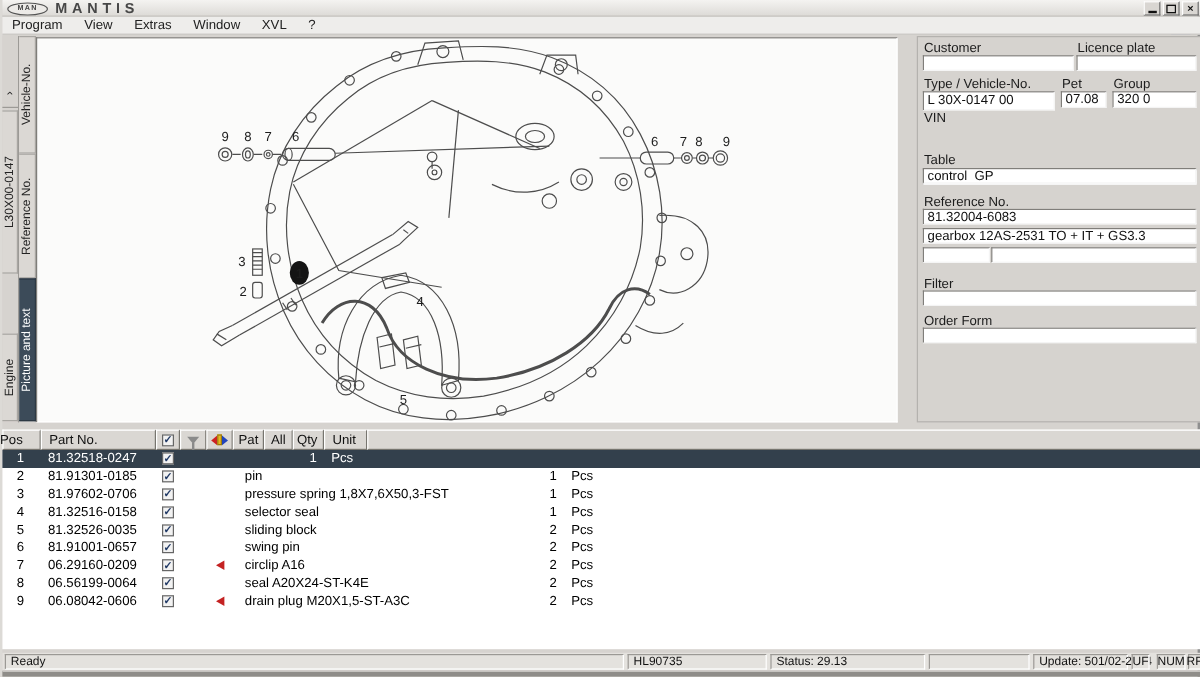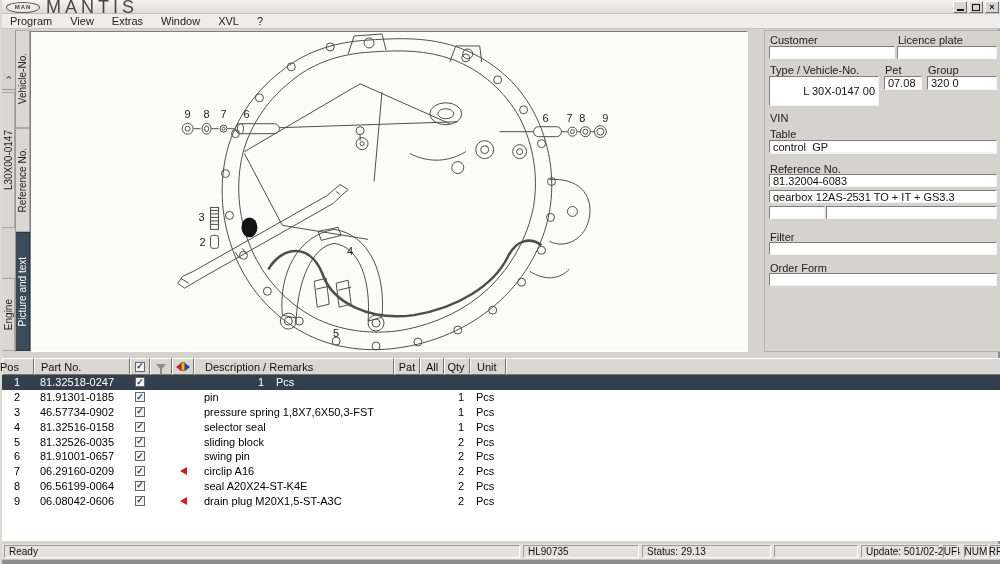--- a/index.html
+++ b/index.html
@@ -6,21 +6,21 @@
   html,body { width:1000px; height:564px; }
   body { font-family:"Liberation Sans", sans-serif; background:#d6d3cf; overflow:hidden; }
   .app { position:relative; width:1000px; height:564px; background:#d6d3cf; border-left:2px solid #dcdad6; border-right:2px solid #8f8f8f; }
 
   
   .titlebar { position:absolute; left:0; top:0; width:1000px; height:14px;
     background:linear-gradient(#f4f3f1,#dddbd7); border-bottom:1px solid #c2c0bc; }
   .brand { position:absolute; left:4px; top:0; height:14px; display:flex; align-items:center; gap:6px; }
   .badge-oval { width:34px; height:11px; border:1.5px solid #555; border-radius:50%;
     display:flex; align-items:center; justify-content:center; font-size:6px; font-weight:bold; color:#444; letter-spacing:1px; background:#eceae7; }
-  .brand-text { font-size:18px; font-weight:normal; letter-spacing:4px; color:#474747; line-height:14px; }
+  .brand-text { font-size:12px; font-weight:bold; letter-spacing:4px; color:#474747; line-height:14px; }
   .win-controls { position:absolute; right:3px; top:1px; display:flex; gap:2px; }
   .wbtn { width:14px; height:12px; background:#d9d6d2; border:1px solid; border-color:#fff #6f6f6f #6f6f6f #fff;
     display:flex; align-items:center; justify-content:center; font-size:9px; font-weight:bold; color:#111; cursor:default; }
   .glyph-min { display:block; width:7px; height:2px; background:#111; margin-top:6px; }
   .glyph-restore { position:relative; width:8px; height:7px; }
   .glyph-restore::before { content:""; position:absolute; right:0; top:0; width:6px; height:5px; border:1px solid #111; }
   .glyph-restore::after  { content:""; position:absolute; left:0; bottom:0; width:6px; height:5px; border:1px solid #111; background:#d9d6d2; }
   .lexcom { position:absolute; right:6px; top:15px; text-align:left; color:#2233aa; font-size:5.5px; font-weight:bold; line-height:6px; letter-spacing:.5px; border-bottom:2px solid #2233aa; }
 
   
@@ -268,27 +268,27 @@
     </svg>
   </div>
 
   <div class="right-panel">
     <span class="fld-label" style="left:5px; top:3px;text-align:right;">Customer</span>
     <input class="fld" style="left: 4px; top: 15px; width: 126px; height: 13px;" value="">
     <span class="fld-label" style="left:133px; top:3px;">Licence plate</span>
     <input class="fld" style="left: 132px; top: 15px; width: 100px; height: 13px;" value="">
 
     <span class="fld-label" style="left:5px; top:33px;">Type / Vehicle-No.</span>
-    <input class="fld" style="left: 4px; top: 45px; width: 110px; height: 30px; text-align: right;" value="L 30X-0147 00">
+    <input class="fld" style="left: 4px; top: 45px; width: 110px; height: 16px;" value="L 30X-0147 00">
     <span class="fld-label" style="left:120px; top:33px;">Pet</span>
     <input class="fld" style="left: 119px; top: 45px; width: 38px; height: 14px;" value="07.08">
     <span class="fld-label" style="left:163px; top:33px;">Group</span>
     <input class="fld" style="left: 162px; top: 45px; width: 70px; height: 14px;" value="320 0">
 
-    <span class="fld-label" style="left:5px; top:81px;">VIN</span>
+    <span class="fld-label" style="left:5px; top:62px;">VIN</span>
     <input class="fld" style="left: 4px; top: 78px; width: 228px; height: 13px; margin-top: 32px;" value="WMA30XZZ98W113903">
 
     <span class="fld-label" style="left:5px; top:97px;">Table</span>
     <input class="fld" style="left: 4px; top: 109px; width: 228px; height: 13px;" value="control  GP">
 
     <span class="fld-label" style="left:5px; top:132px;">Reference No.</span>
     <input class="fld" style="left: 4px; top: 143px; width: 228px; height: 13px;" value="81.32004-6083">
     <input class="fld" style="left: 4px; top: 159px; width: 228px; height: 13px;" value="gearbox 12AS-2531 TO + IT + GS3.3">
     <input class="fld" style="left: 4px; top: 175px; width: 56px; height: 13px;">
     <input class="fld" style="left: 61px; top: 175px; width: 171px; height: 13px;">
@@ -310,21 +310,20 @@
       <span class="hcell w-ic2 center">
           <span class="funnel"></span>
         </span>
       <span class="hcell w-ic3 center">
           <span class="flag-icon">
             <span class="l"></span>
             <span class="m"></span>
             <span class="r"></span>
           </span>
         </span>
-      <span class="hcell w-desc">Description / Remarks</span>
       <span class="hcell w-pat center">Pat</span>
       <span class="hcell w-all center">All</span>
       <span class="hcell w-qty center" style="justify-content:center;">Qty</span>
       <span class="hcell w-unit">Unit</span>
       <span class="hcell w-fill"></span>
     </div>
 
     <div class="trow selected">
       <span class="c w-pos">1</span>
       <span class="c w-part">81.32518-0247</span>
@@ -349,21 +348,21 @@
         <span class="c w-ic3"></span>
       <span class="c w-desc">pin</span>
       <span class="c w-pat"></span>
         <span class="c w-all"></span>
       <span class="c w-qty">1</span>
       <span class="c w-unit">Pcs</span>
       <span class="c w-fill"></span>
     </div>
     <div class="trow">
       <span class="c w-pos">3</span>
-      <span class="c w-part">46.57734-0902</span>
+      <span class="c w-part">81.97602-0706</span>
       <span class="c w-ic1">
           <span class="cbx">✓</span>
         </span>
       <span class="c w-ic2"></span>
         <span class="c w-ic3"></span>
       <span class="c w-desc">pressure spring 1,8X7,6X50,3-FST</span>
       <span class="c w-pat"></span>
         <span class="c w-all"></span>
       <span class="c w-qty">1</span>
       <span class="c w-unit">Pcs</span>

